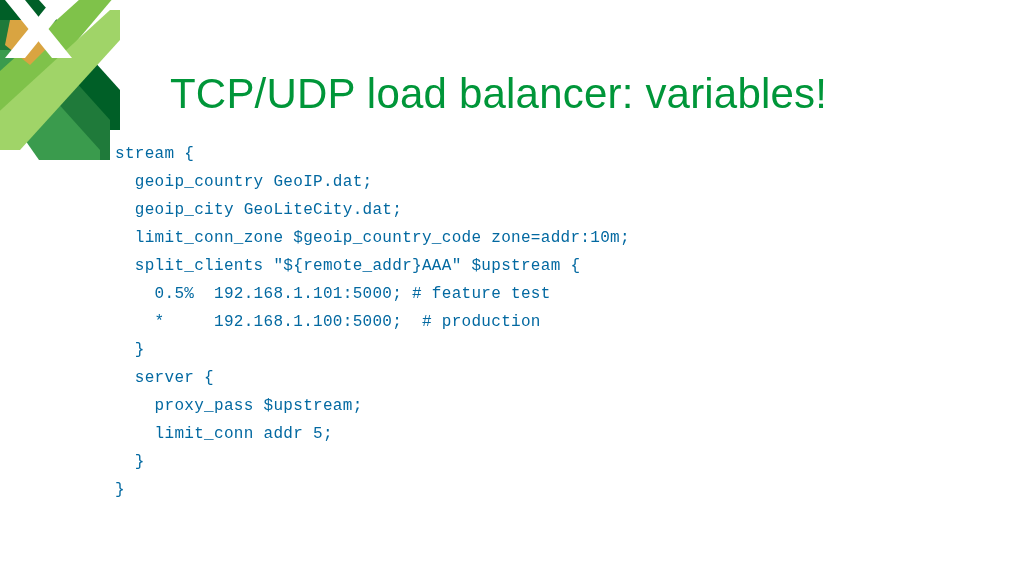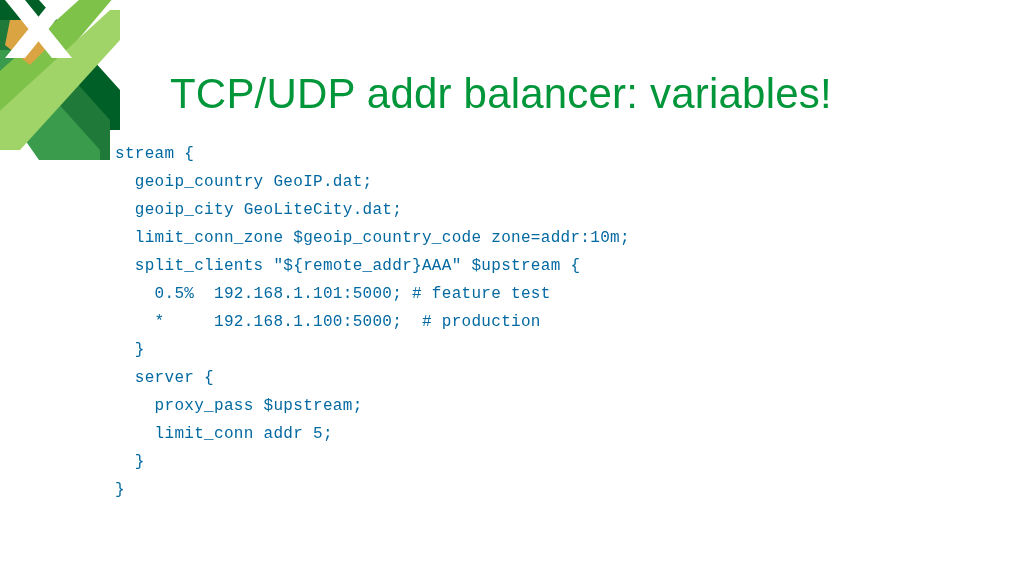--- a/index.html
+++ b/index.html
@@ -66,21 +66,21 @@
       <polygon points="10,20 40,20 55,40 30,65 5,45" fill="#d9a441"></polygon>
 
       <g fill="#ffffff">
         <polygon points="5,0 25,0 72,58 52,58"></polygon>
         <polygon points="52,0 72,0 25,58 5,58"></polygon>
       </g>
     </g>
   </svg>
 </div>
 
-<div class="title">TCP/UDP addr balancer: variables!</div>
+<div class="title">TCP/UDP load balancer: variables!</div>
 
 <div class="code-block">stream {
   geoip_country GeoIP.dat;
   geoip_city GeoLiteCity.dat;
   limit_conn_zone $geoip_country_code zone=addr:10m;
   split_clients "${remote_addr}AAA" $upstream {
     0.5%  192.168.1.101:5000; # feature test
     *     192.168.1.100:5000;  # production
   }
   server {

